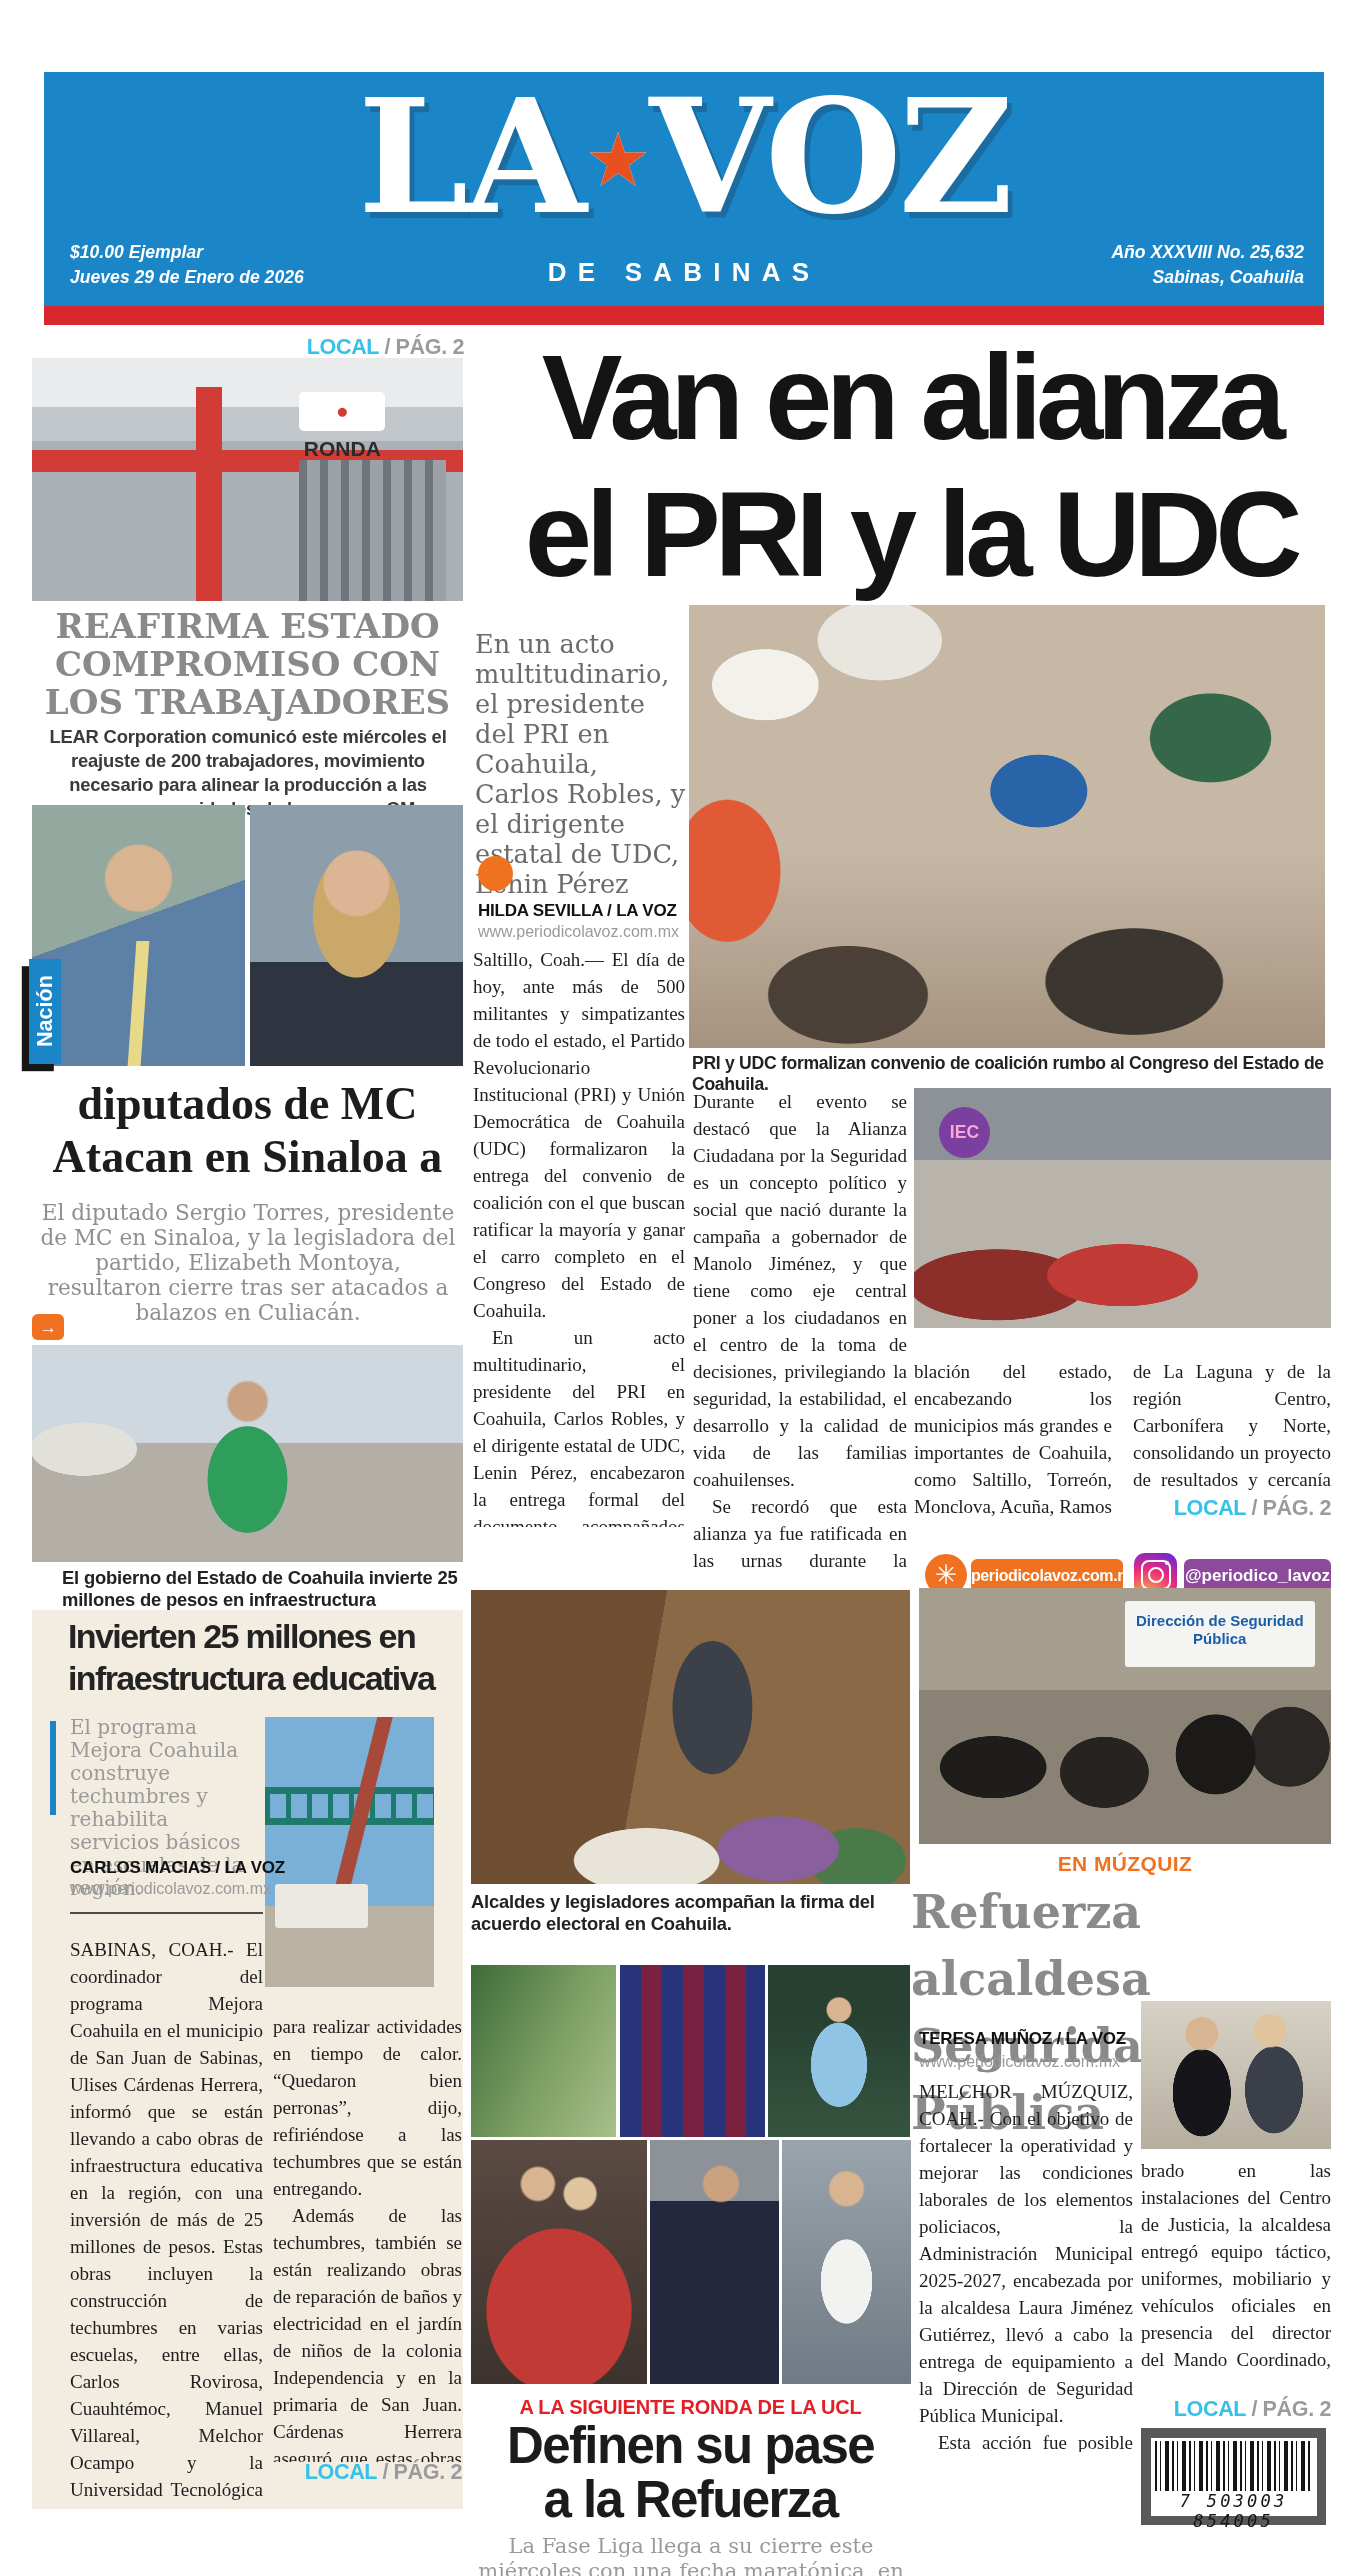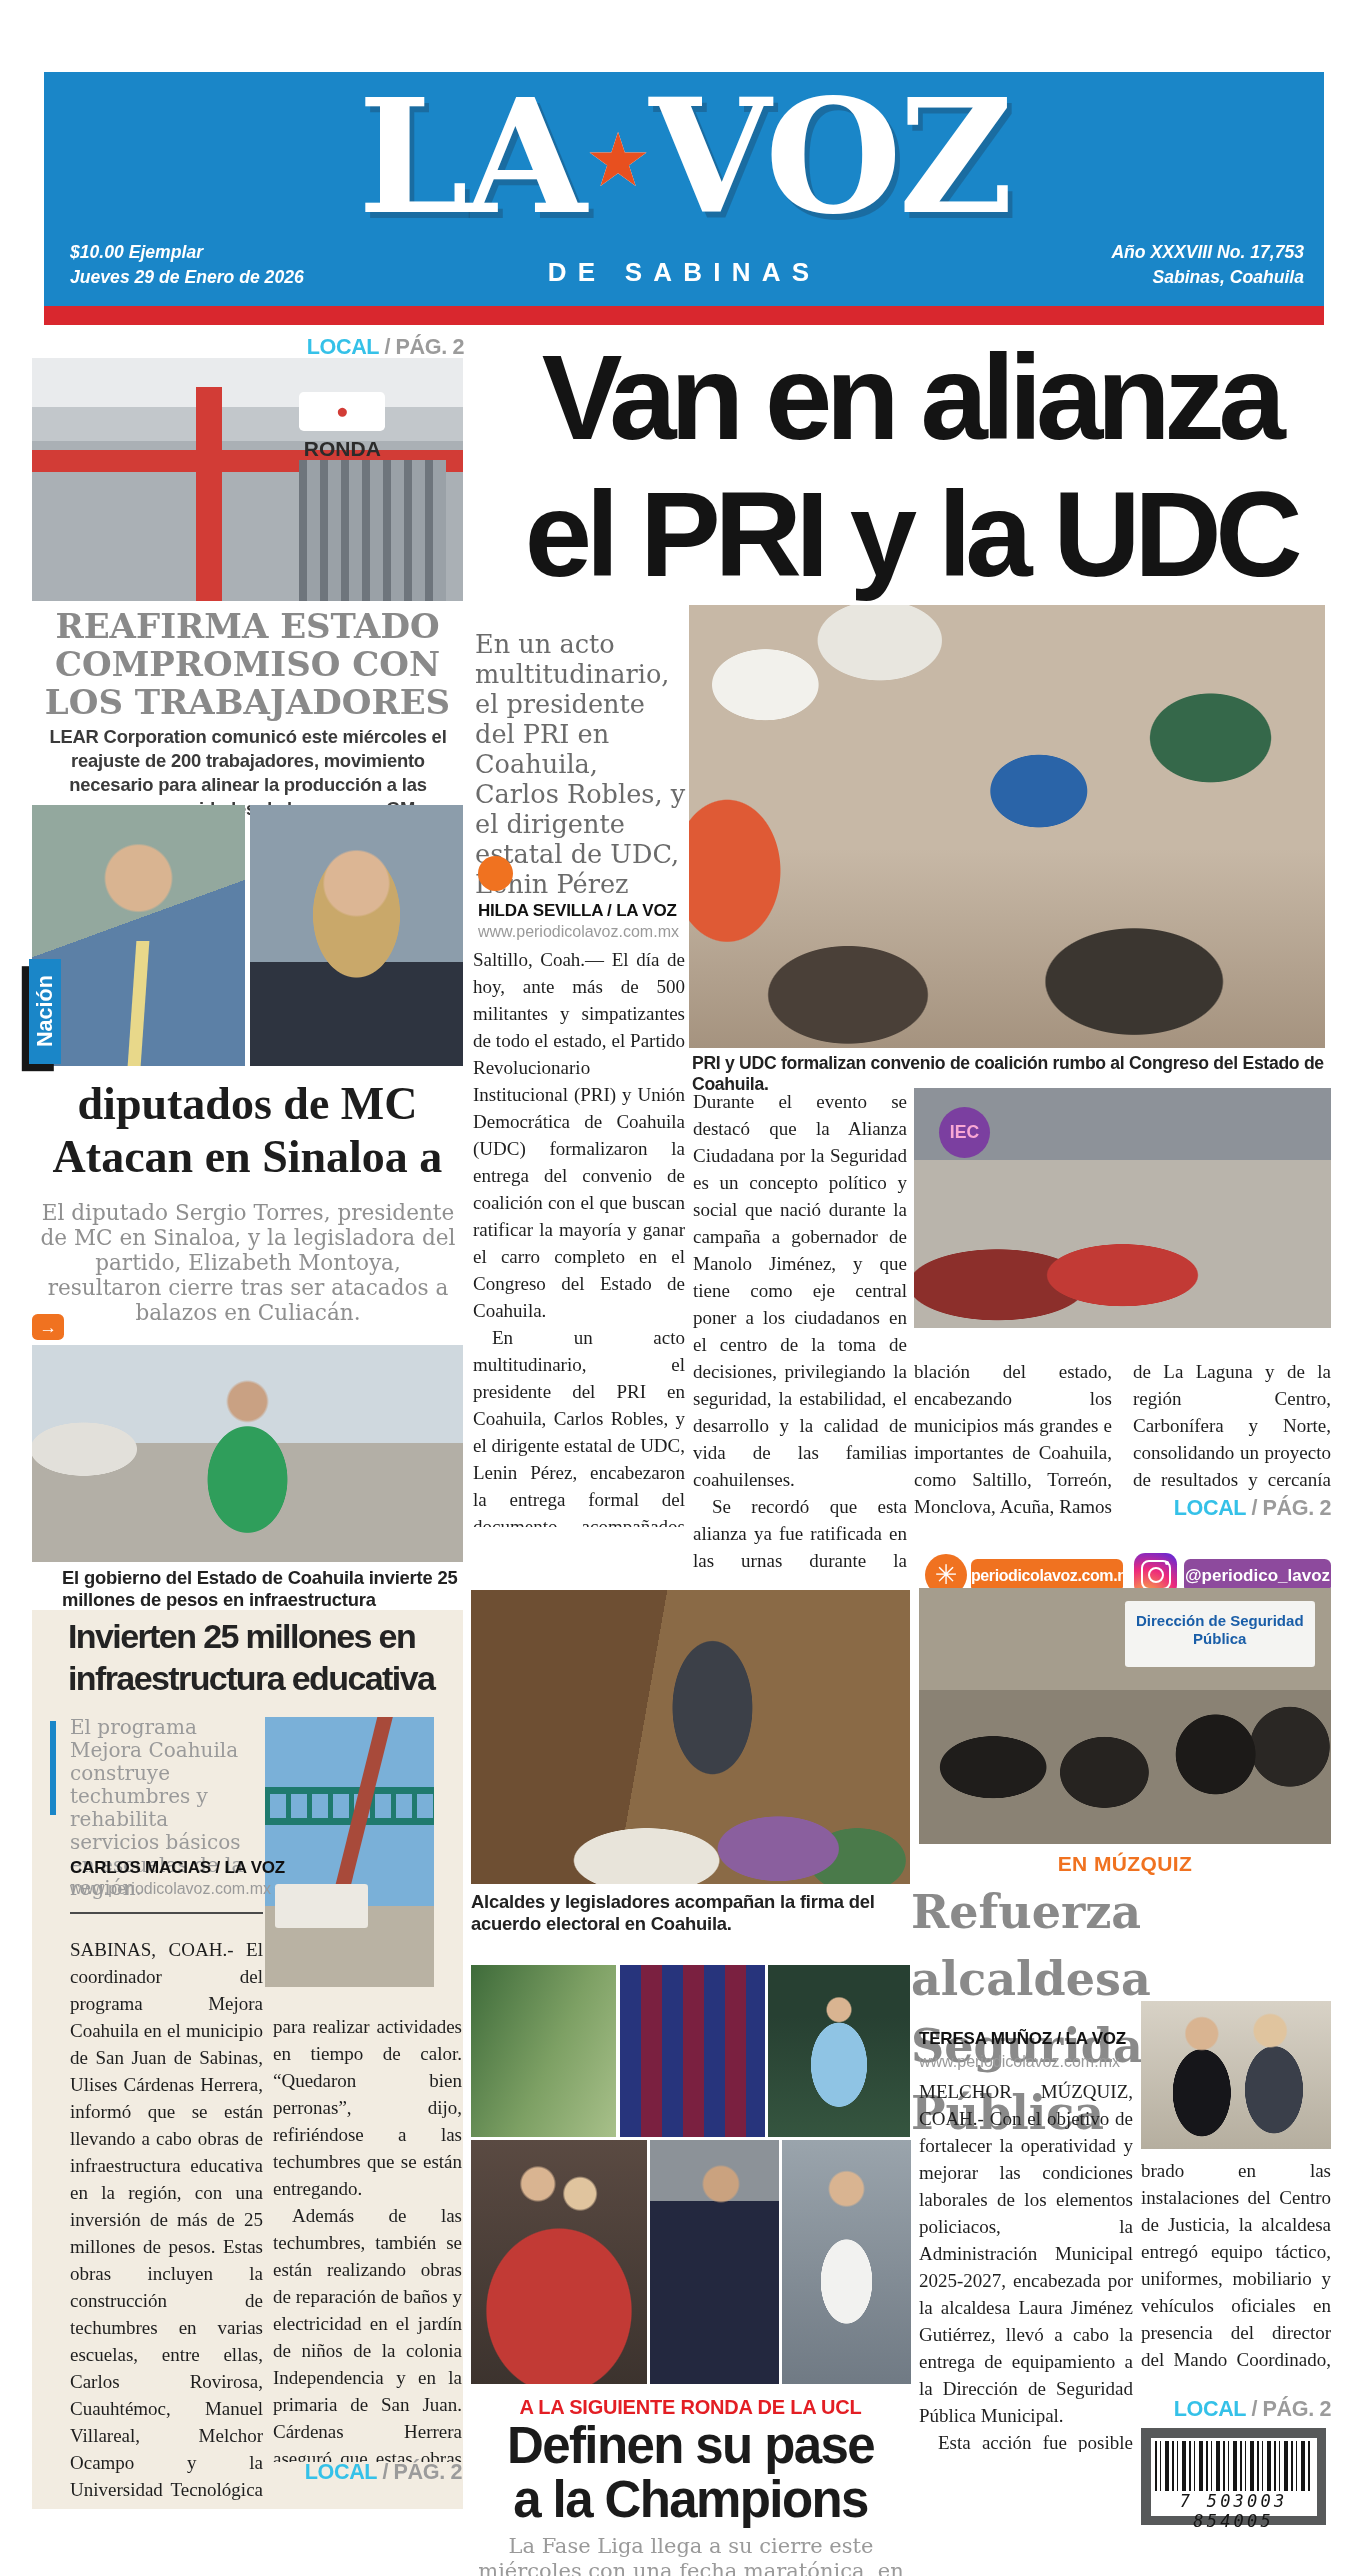--- a/index.html
+++ b/index.html
@@ -207,21 +207,21 @@
 
   <div class="abs mast-blue"></div>
   <div class="abs mast-red"></div>
   <div class="abs logo"><span>LA</span><span class="logo-star">★</span><span>VOZ</span></div>
   <div class="abs mast-sub">DE SABINAS</div>
   <div class="abs mast-left">
     <div>$10.00 Ejemplar</div>
     <div>Jueves 29 de Enero de 2026</div>
   </div>
   <div class="abs mast-right">
-    <div>Año XXXVIII No. 17,753</div>
+    <div>Año XXXVIII No. 25,632</div>
     <div>Sabinas, Coahuila</div>
   </div>
 
   <div class="abs seclabel label-lear"><span class="loc">LOCAL</span> <span class="pag">/ PÁG. 2</span></div>
   <div class="abs ph lear-photo">
     <div class="abs lear-stripe"></div>
     <div class="abs lear-vstripe"></div>
     <div class="abs lear-windows"></div>
     <div class="abs lear-sign"><b>●</b> <span>RONDA</span></div>
   </div>
@@ -323,18 +323,18 @@
 
   <div class="sp ph sp1"></div>
   <div class="sp ph sp2"></div>
   <div class="sp ph sp3"></div>
   <div class="sp ph sp4"></div>
   <div class="sp ph sp5"></div>
   <div class="sp ph sp6"></div>
   <div class="abs kicker-sp">A LA SIGUIENTE RONDA DE LA UCL</div>
   <div class="abs hl-sp">
     <div>Definen su pase</div>
-    <div>a la Champions</div>
+    <div>a la Refuerza</div>
   </div>
   <div class="abs deck-sp">La Fase Liga llega a su cierre este miércoles con una fecha maratónica, en la que se decidirán los boletos directos a Octavos de Final, lugares de Playoffs y eliminaciones definitivas</div>
 
 </div>
 
 
 </body></html>

